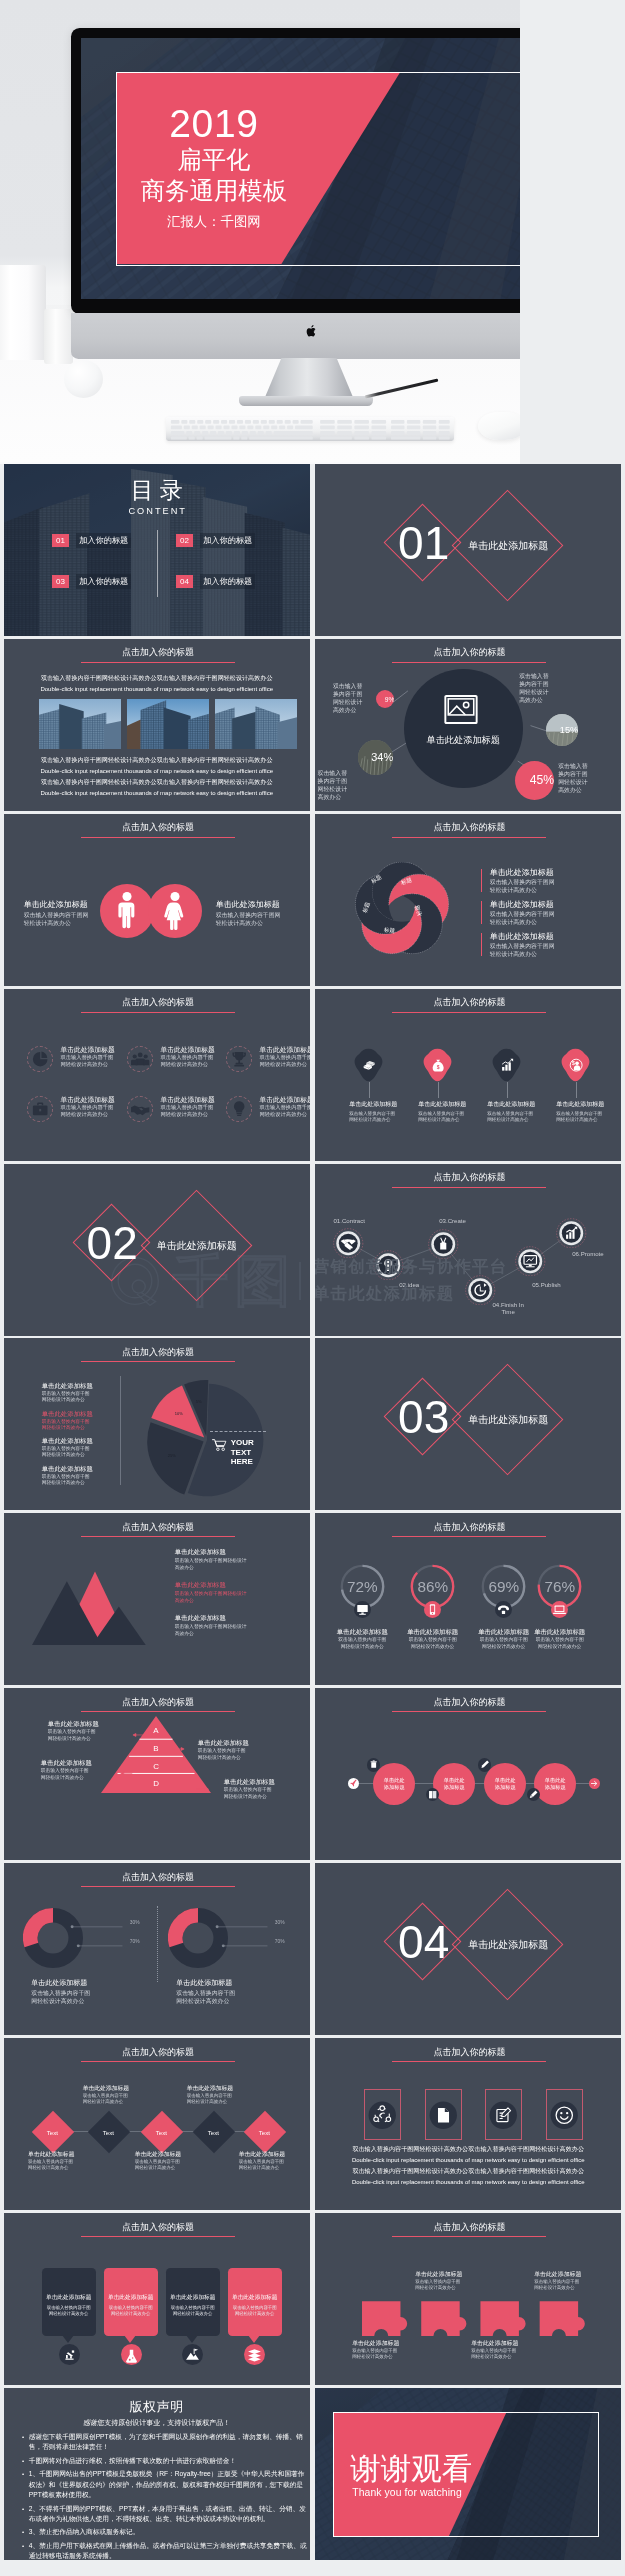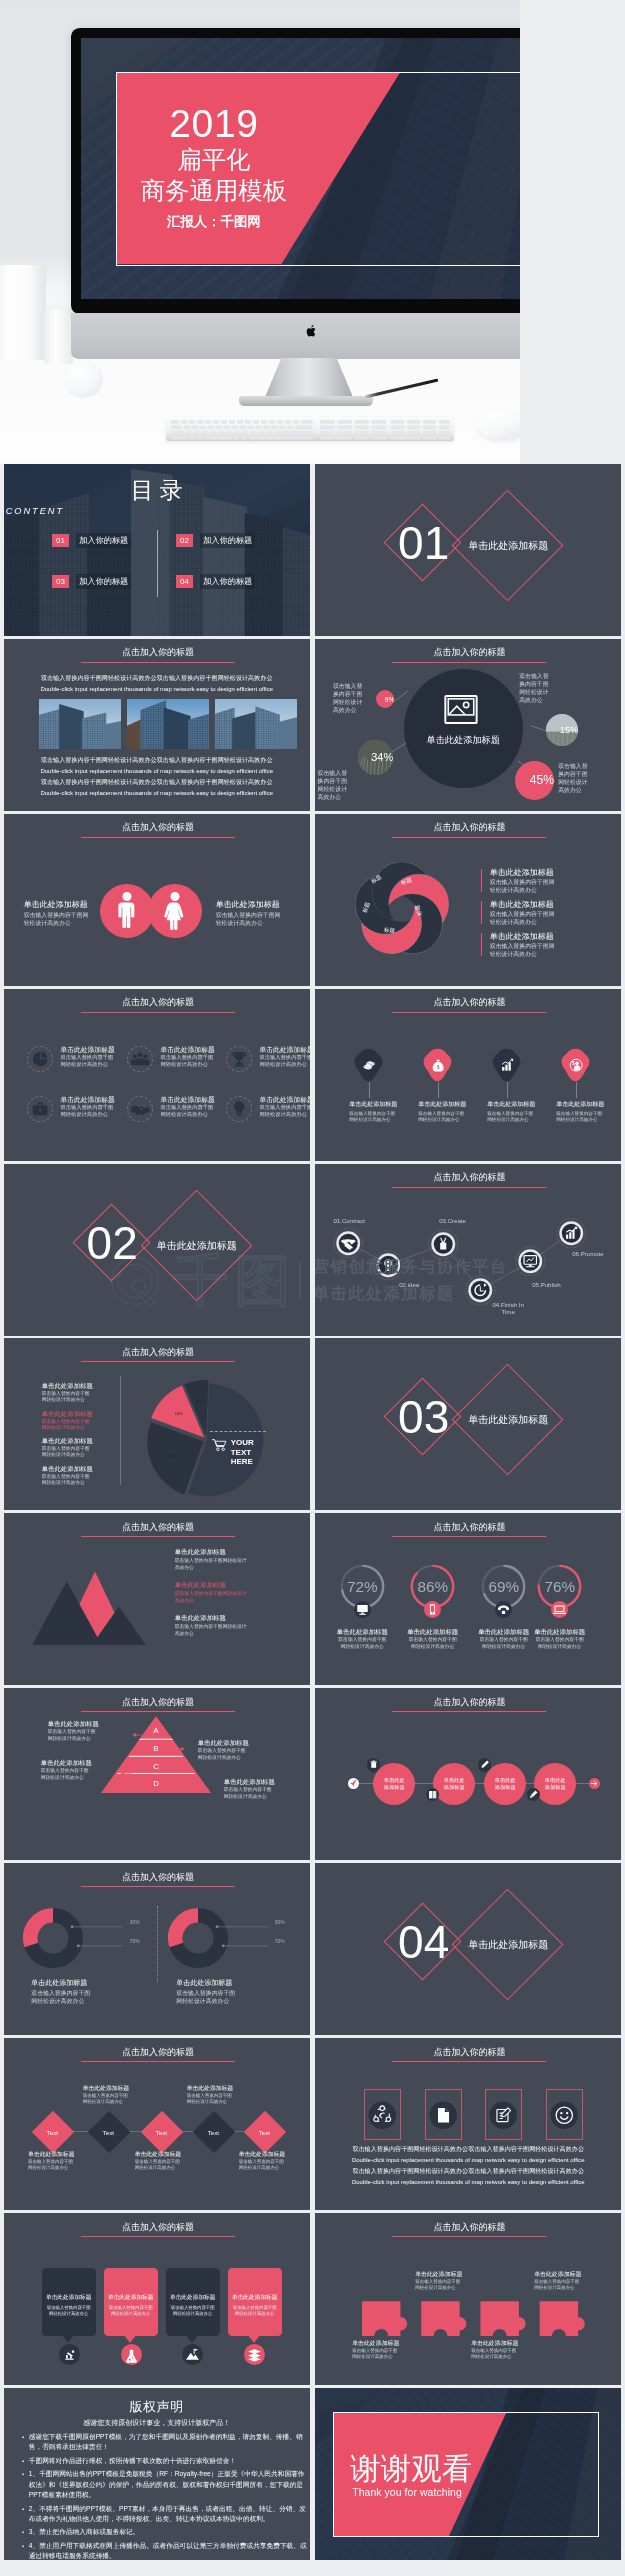--- a/index.html
+++ b/index.html
@@ -30,21 +30,21 @@
 
   .title-panel{position:absolute;left:35px;top:34px;width:284px;height:192px;overflow:hidden;}
   .title-red{position:absolute;left:0;top:0;width:100%;height:100%;background:#ea5169;
         clip-path:polygon(0 0,100% 0,58.1% 100%,0 100%);}
   .title-frame{position:absolute;left:35px;top:34px;width:429px;height:194px;border:1.8px solid #fff;box-sizing:border-box;}
   .title-text{position:absolute;left:35px;top:34px;width:195px;height:192px;display:flex;flex-direction:column;
         align-items:center;justify-content:center;color:#fff;text-align:center;}
   .t-2019{font-size:39px;line-height:1.02;font-weight:400;letter-spacing:0.6px;}
   .t-l2{font-size:24.4px;line-height:1.28;letter-spacing:0px;}
   .t-l3{font-size:24.4px;line-height:1.28;letter-spacing:0px;}
-  .t-sub{font-size:13.4px;margin-top:6.7px;letter-spacing:0px;font-weight:bold;}
+  .t-sub{font-size:13.4px;margin-top:6.7px;letter-spacing:0px;}
 
   
   .keyboard{position:absolute;left:166px;top:417px;width:288px;height:24.4px;border-radius:2.4px;overflow:hidden;
         background:linear-gradient(180deg,#fbfbfc 0%,#f0f1f2 55%,#dcdee1 88%,#cbcdd1 100%);box-shadow:0 1.8px 3.7px rgba(0,0,0,.07);}
   .keyboard svg{width:100%;height:100%;display:block;}
   .mouse{position:absolute;left:478px;top:412px;width:48px;height:27.5px;border-radius:24px/16px;
         background:linear-gradient(160deg,#ffffff 0%,#f7f8f8 55%,#e2e4e7 100%);box-shadow:0 1.8px 4.3px rgba(0,0,0,.08);}
   .pencil{position:absolute;left:364px;top:387px;width:75px;height:3.1px;transform:rotate(-13deg);
         background:linear-gradient(90deg,#c9cacb 0%,#343538 18%,#18191c 100%);border-radius:1.2px;}
   .vase1{position:absolute;left:-4.9px;top:265px;width:51px;height:95px;border-radius:3.7px 3.7px 2.4px 2.4px;
@@ -67,22 +67,22 @@
   .row>.slide+.slide{margin-left:5.5px;}
   .slide{width:306px;height:172px;position:relative;overflow:hidden;background:#434a56;flex:0 0 306px;color:#fff;}
   .sd-title{position:absolute;left:1.2px;top:8.6px;width:306px;text-align:center;font-size:9px;color:#fff;letter-spacing:0px;line-height:11px;}
   .sd-rule{position:absolute;left:77px;top:23px;width:154px;height:0.8px;background:#e8546b;}
   .wm{position:absolute;left:0;top:0;width:100%;height:100%;pointer-events:none;}
 
   
   .s-catalog{background:#404040;}
   .cat-title{position:absolute;left:0;top:14.7px;width:306px;text-align:center;font-size:23px;color:#fff;letter-spacing:6.1px;
         text-indent:6.1px;line-height:1;font-weight:400;}
-  .cat-sub{position:absolute;left:0;top:42px;width:306px;text-align:left;font-size:9.2px;color:#fff;letter-spacing:2px;
-        text-indent:2px;font-weight:400;font-style:italic;}
+  .cat-sub{position:absolute;left:0;top:42px;width:306px;text-align:center;font-size:9.2px;color:#fff;letter-spacing:2px;
+        text-indent:2px;font-weight:400;}
   .cat-div{position:absolute;left:153px;top:66px;width:0.6px;height:67px;background:rgba(255,255,255,.55);}
   .cat-item{position:absolute;display:flex;align-items:center;}
   .cat-num{width:17.7px;height:13px;background:#e8546b;color:#fff;font-size:8px;display:flex;align-items:center;
         justify-content:center;font-weight:400;}
   .cat-lab{margin-left:6.7px;font-size:8.2px;color:#fff;background:rgba(25,33,45,.46);padding:1.8px 3.1px;}
 
   
   .dia{position:absolute;border:1px solid #e8546b;box-sizing:border-box;}
   .dia-left{left:80px;top:51px;width:55px;height:55px;transform:rotate(45deg);}
   .dia-right{left:153px;top:42px;width:79px;height:79px;transform:rotate(45deg);}

